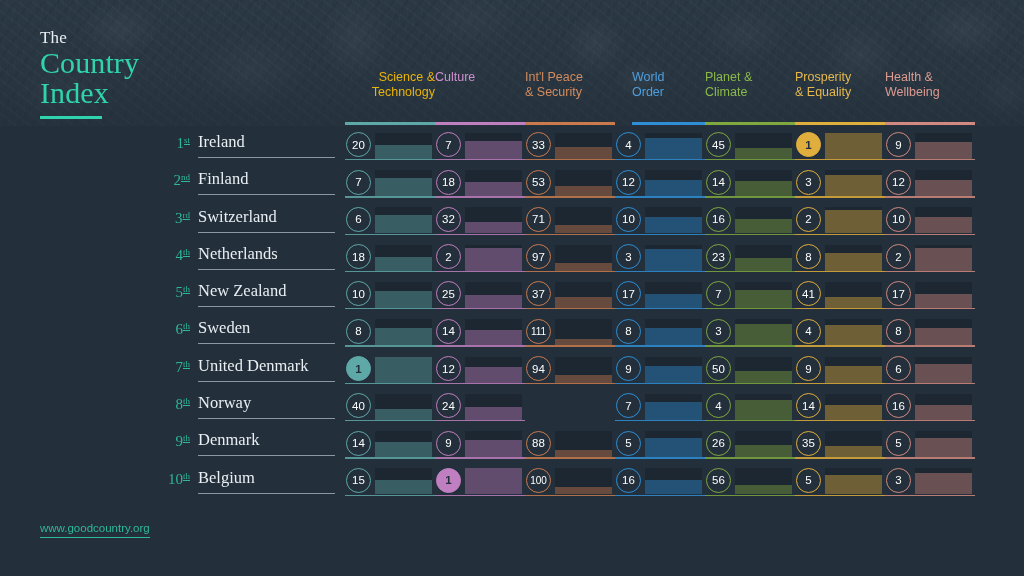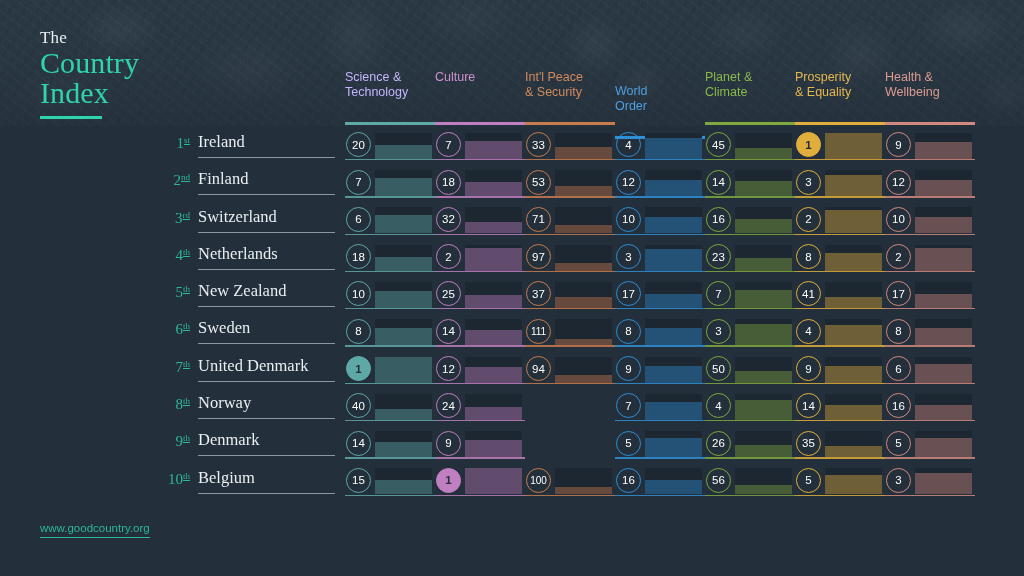--- a/index.html
+++ b/index.html
@@ -118,34 +118,34 @@
 
 <div id="logo">
   <div class="the">The</div>
   <div class="gci">Country</div>
   <div class="gci">Index</div>
   <div class="rule"></div>
 </div>
 
 <div id="header-row">
     <div class="col-head" style="left: 345px;">
-      <div class="label" style="color: #c4b5fd;">Science &amp;
+      <div class="label" style="color: #eab308; text-align: right;">Science &amp;
 Technology</div>
       <div class="underline" style="background: rgb(95, 168, 168);"></div>
     </div>
     <div class="col-head" style="left: 435px;">
       <div class="label" style="color: rgb(207, 143, 207);">Culture</div>
       <div class="underline" style="background: rgb(192, 127, 192);"></div>
     </div>
     <div class="col-head" style="left: 525px;">
       <div class="label" style="color: rgb(211, 138, 92);">Int'l Peace
 &amp; Security</div>
       <div class="underline" style="background: rgb(201, 123, 78);"></div>
     </div>
-    <div class="col-head" style="left: 615px; margin-top: 14px;">
+    <div class="col-head" style="left: 632px;">
       <div class="label" style="color: rgb(77, 159, 224);">World
 Order</div>
       <div class="underline" style="background: rgb(46, 143, 214);"></div>
     </div>
     <div class="col-head" style="left: 705px;">
       <div class="label" style="color: rgb(138, 184, 74);">Planet &amp;
 Climate</div>
       <div class="underline" style="background: rgb(127, 168, 63);"></div>
     </div>
     <div class="col-head" style="left: 795px;">
@@ -597,20 +597,27 @@
         <div class="circle" style="border-color: rgb(95, 168, 168);">14</div>
         <div class="baseline" style="background: rgb(95, 168, 168); opacity: 0.85;"></div>
       </div>
       <div class="cell" style="left: 435px;">
         <div class="track">
           <div class="fill" style="height: 16.9949px; background: rgb(192, 127, 192); opacity: 0.42; border-top-color: rgb(192, 127, 192);"></div>
         </div>
         <div class="circle" style="border-color: rgb(192, 127, 192);">9</div>
         <div class="baseline" style="background: rgb(192, 127, 192); opacity: 0.85;"></div>
       </div>
+      <div class="cell" style="left: 525px;">
+        <div class="track">
+          <div class="fill" style="height: 7.65016px; background: rgb(201, 123, 78); opacity: 0.42; border-top-color: rgb(201, 123, 78);"></div>
+        </div>
+        <div class="circle" style="border-color: rgb(201, 123, 78);">88</div>
+        <div class="baseline" style="background: rgb(201, 123, 78); opacity: 0.85;"></div>
+      </div>
       <div class="cell" style="left: 615px;">
         <div class="track">
           <div class="fill" style="height: 19.4039px; background: rgb(46, 143, 214); opacity: 0.42; border-top-color: rgb(46, 143, 214);"></div>
         </div>
         <div class="circle" style="border-color: rgb(46, 143, 214);">5</div>
         <div class="baseline" style="background: rgb(46, 143, 214); opacity: 0.85;"></div>
       </div>
       <div class="cell" style="left: 705px;">
         <div class="track">
           <div class="fill" style="height: 12.6471px; background: rgb(127, 168, 63); opacity: 0.42; border-top-color: rgb(127, 168, 63);"></div>

